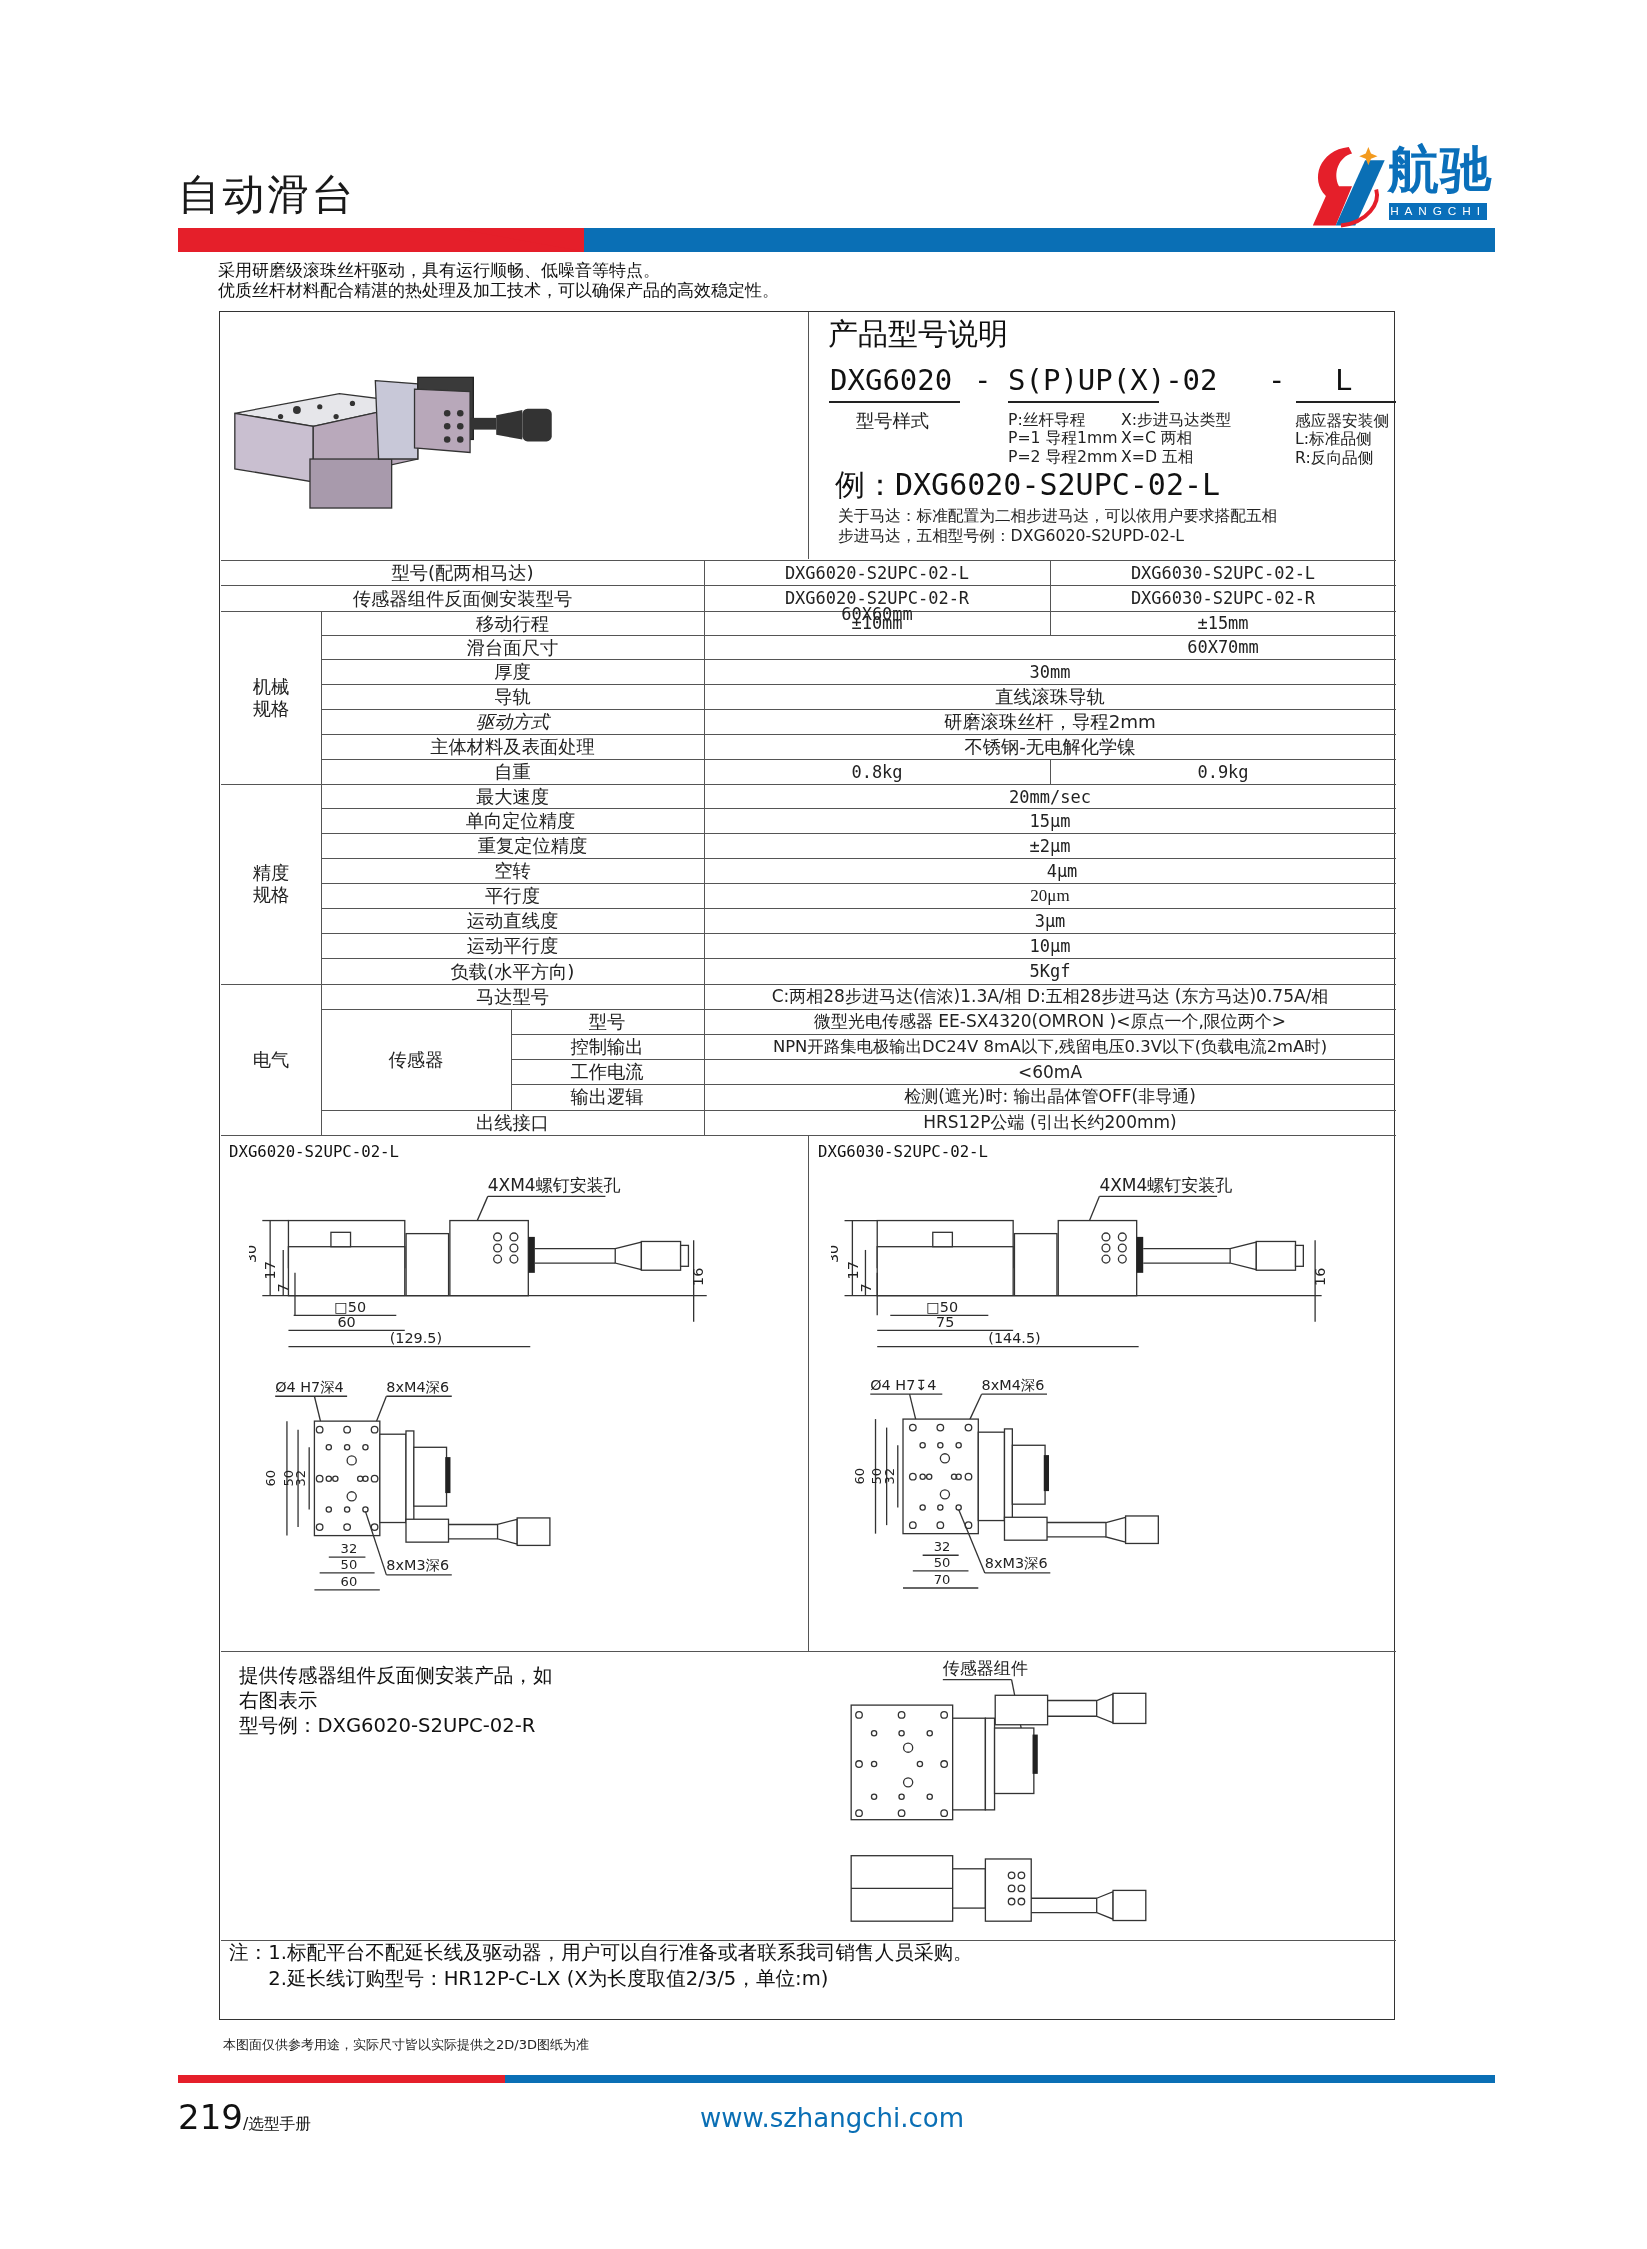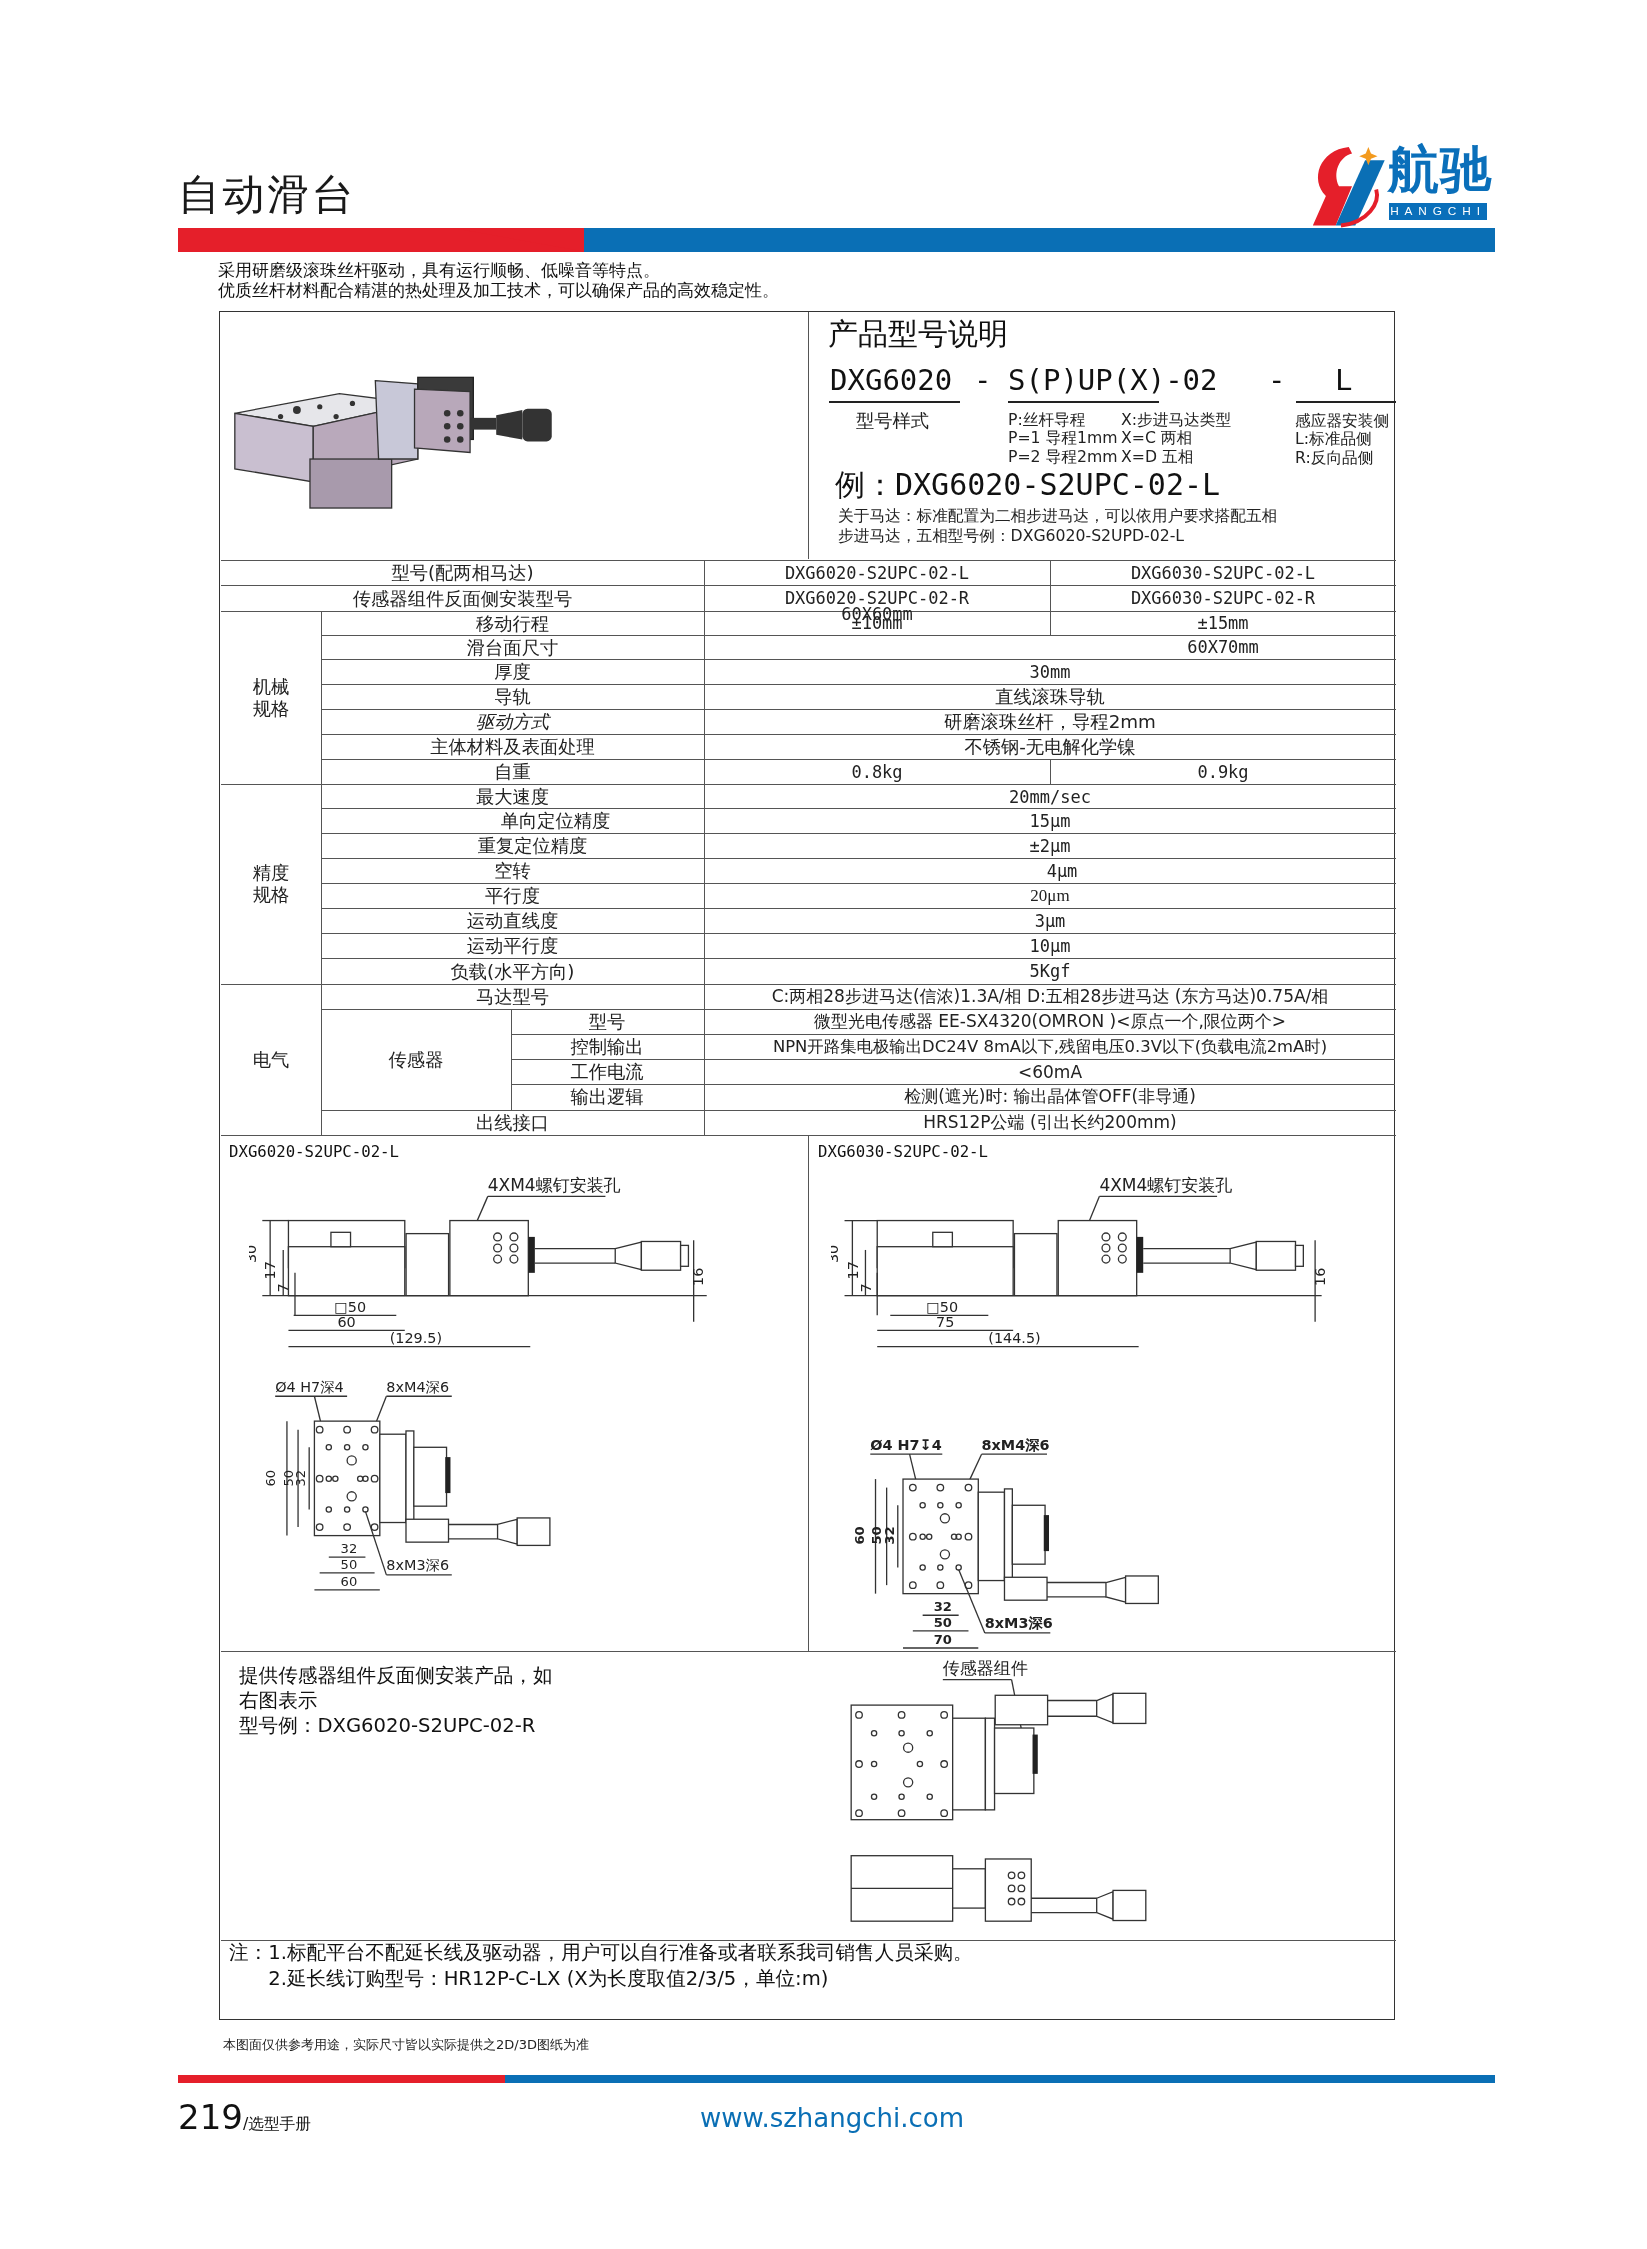--- a/index.html
+++ b/index.html
@@ -192,21 +192,21 @@
 <div class="cell" style="left:321px;top:734px;width:383px;height:25px;">主体材料及表面处理</div>
 <div class="cell" style="left:704px;top:734px;width:692px;height:25px;">不锈钢-无电解化学镍</div>
 <div class="cell" style="left:321px;top:759px;width:383px;height:25px;">自重</div>
 <div class="cell val" style="left:704px;top:759px;width:346px;height:25px;">0.8kg</div>
 <div class="cell val" style="left:1050px;top:759px;width:346px;height:25px;">0.9kg</div>
 
 <div class="cell" style="left:221px;top:784px;width:100px;height:200px;white-space:pre-line;line-height:22px;">精度
 规格</div>
 <div class="cell" style="left:321px;top:784px;width:383px;height:25px;">最大速度</div>
 <div class="cell val" style="left:704px;top:784px;width:692px;height:25px;">20mm/sec</div>
-<div class="cell" style="left:337px;top:808px;width:383px;height:25px;padding-left:27px;">单向定位精度</div>
+<div class="cell" style="left:302px;top:808px;width:383px;height:25px;padding-left:27px;">单向定位精度</div>
 <div class="cell val" style="left:704px;top:808px;width:692px;height:25px;">15μm</div>
 <div class="cell" style="left:321px;top:833px;width:383px;height:25px;margin-left:20px;">重复定位精度</div>
 <div class="cell val" style="left:704px;top:833px;width:692px;height:25px;">±2μm</div>
 <div class="cell" style="left:321px;top:858px;width:383px;height:25px;">空转</div>
 <div class="cell val" style="left:704px;top:858px;width:692px;height:25px;padding-left:12px;">4μm</div>
 <div class="cell" style="left:321px;top:883px;width:383px;height:25px;">平行度</div>
 <div class="cell val" style="left:704px;top:883px;width:692px;height:25px;font-family:Liberation Serif, serif;">20μm</div>
 <div class="cell" style="left:321px;top:908px;width:383px;height:25px;">运动直线度</div>
 <div class="cell val" style="left:704px;top:908px;width:692px;height:25px;">3μm</div>
 <div class="cell" style="left:321px;top:933px;width:383px;height:25px;">运动平行度</div>
@@ -366,21 +366,21 @@
     <text x="755" y="185" font-size="22" transform="rotate(-90 755 185)">16</text>
     <line class="ln" x1="90" y1="230" x2="240" y2="230"></line>
       <text x="145" y="225" font-size="22">□50</text>
     <line class="ln" x1="70" y1="253" x2="278" y2="253"></line>
       <text x="160" y="248" font-size="22">75</text>
     <line class="ln" x1="70" y1="278" x2="470" y2="278"></line>
       <text x="240" y="273" font-size="22">(144.5)</text>
   </svg>
 </div>
 
-<div class="abs" style="left:831px;top:1420px;width:563px;height:236px;font-weight:bold;">
+<div class="abs" style="left:831px;top:1360px;width:563px;height:236px;">
   <svg width="563" height="236" viewBox="0 0 860 360">
     <text x="60" y="45" font-size="22">Ø4 H7↧4</text>
     <line class="ln" x1="60" y1="52" x2="170" y2="52"></line>
       <line class="ln" x1="120" y1="52" x2="150" y2="175"></line>
     <text x="230" y="45" font-size="22">8xM4深6</text>
     <line class="ln" x1="230" y1="52" x2="330" y2="52"></line>
       <line class="ln" x1="230" y1="52" x2="210" y2="95"></line>
     <rect class="fl" x="110" y="90" width="115" height="175"></rect>
     <circle class="ln" cx="125" cy="103" r="5"></circle>
       <circle class="ln" cx="167" cy="103" r="5"></circle>

